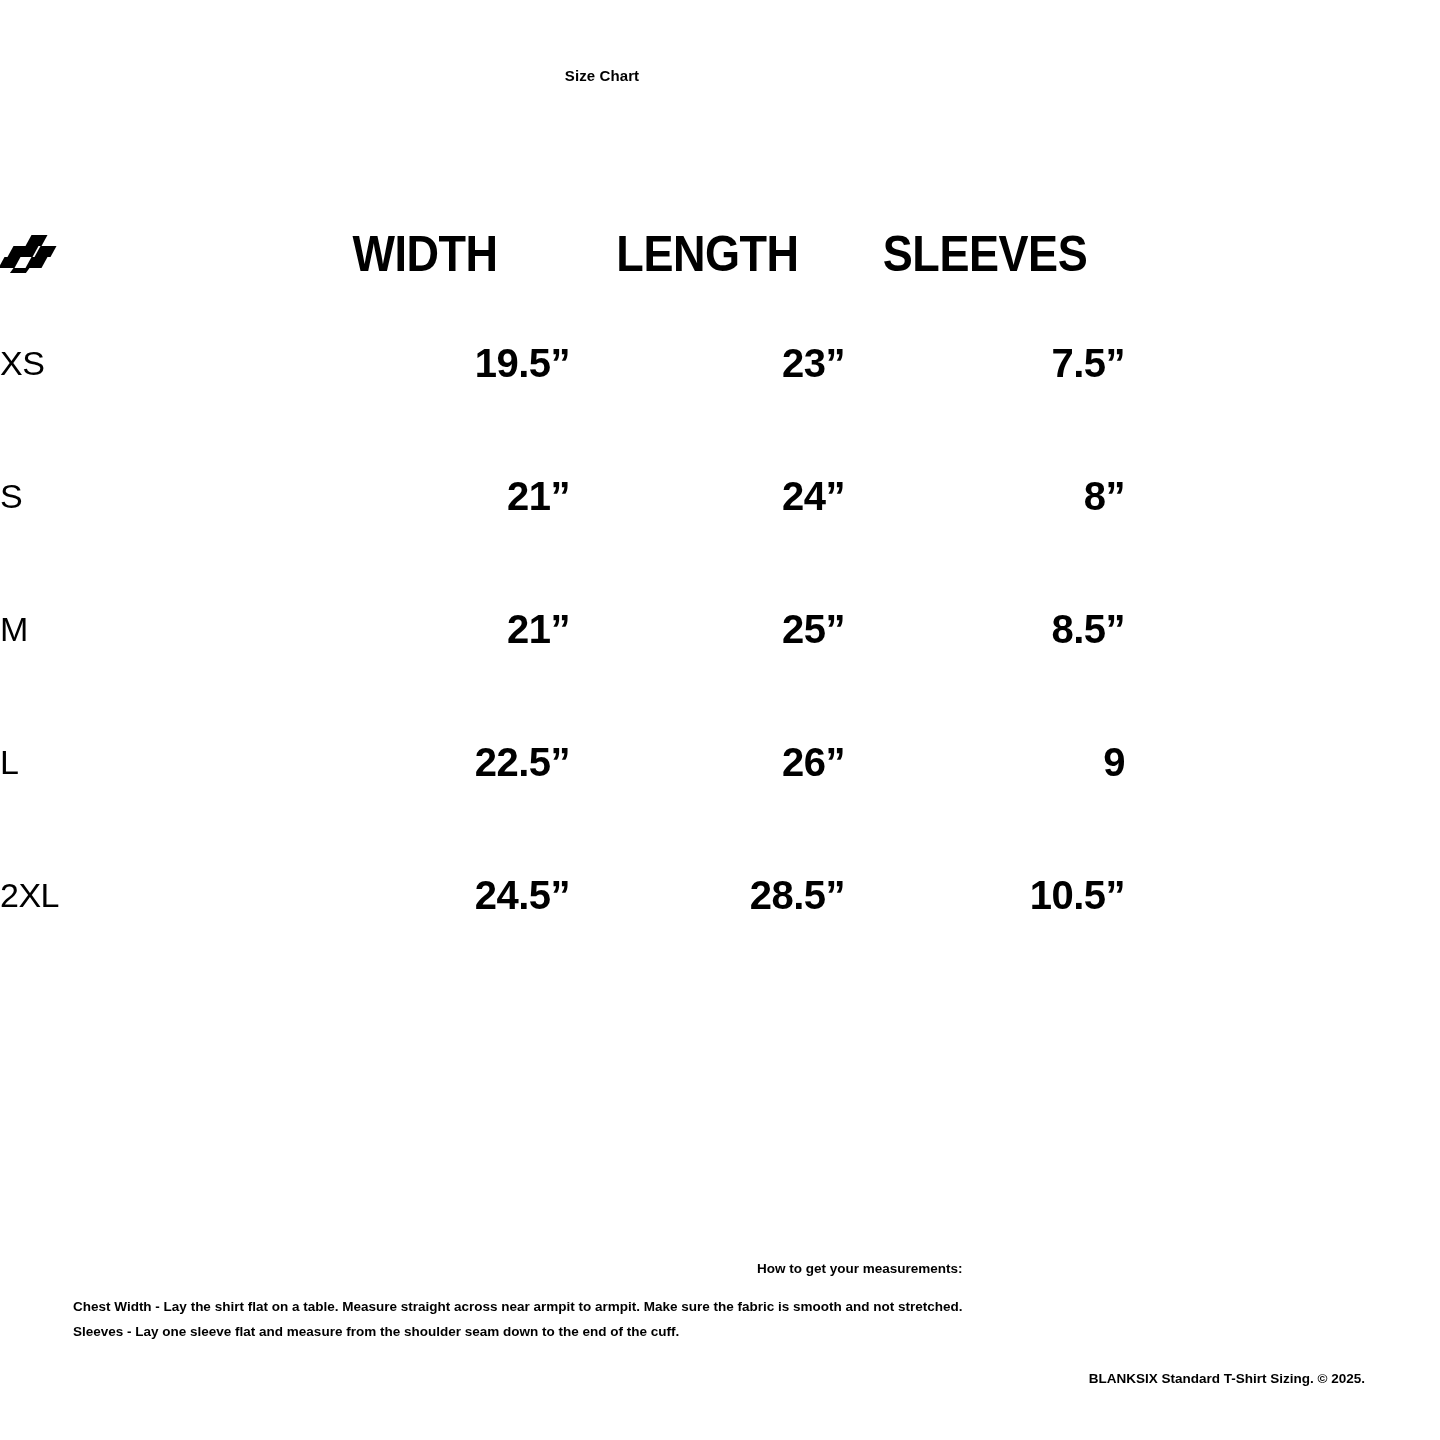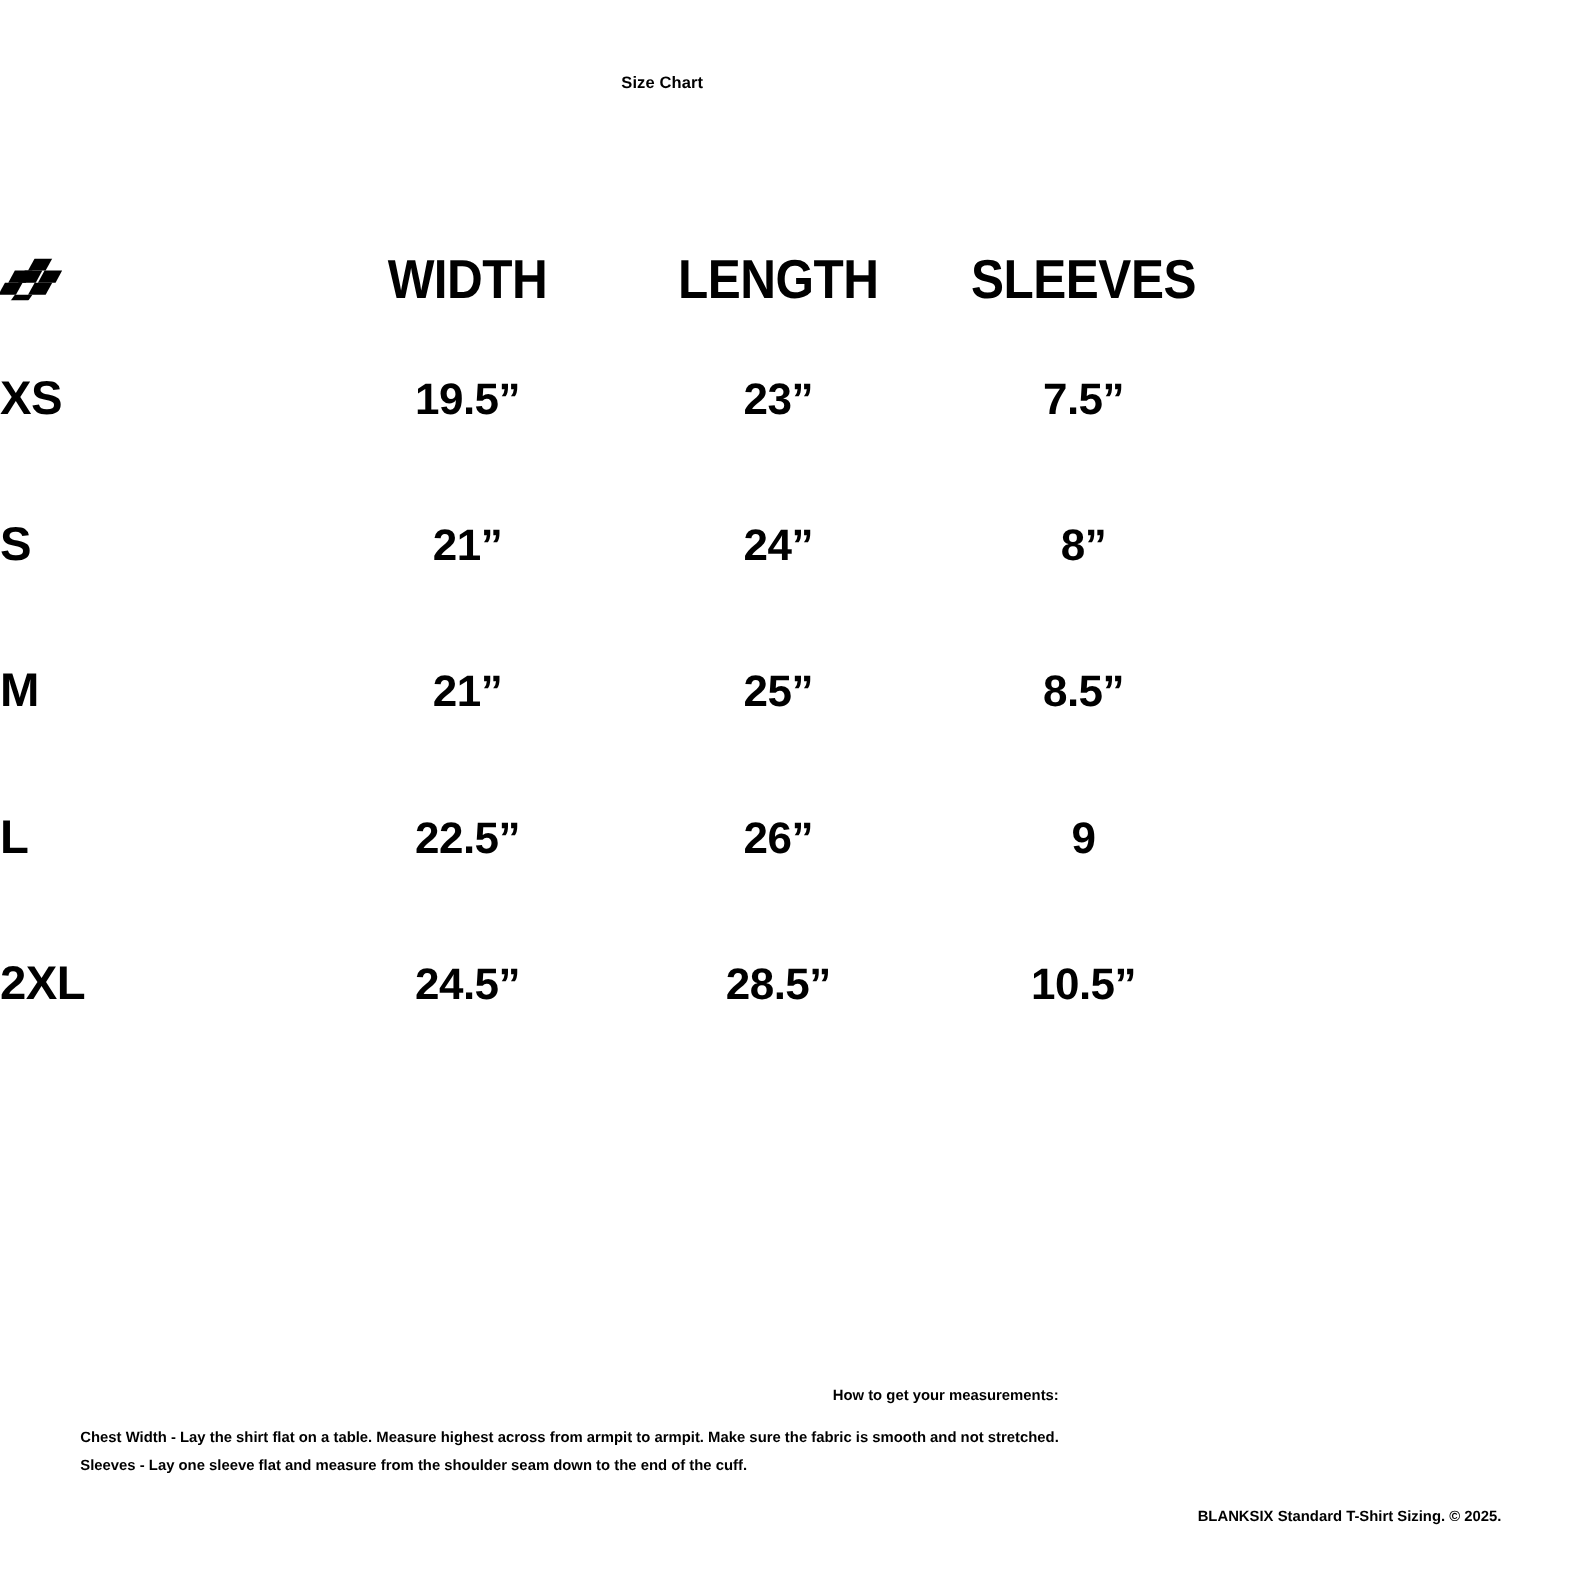--- a/index.html
+++ b/index.html
@@ -72,28 +72,28 @@
     display: block;
     width: 58px;
     height: 38px;
   }
 
   .data-row { height: 133px; }
 
   .size-label {
     text-align: left;
     padding-left: 236px;
-    font-size: 43px;
-    font-weight: 700;
+    font-size: 34px;
+    font-weight: 400;
     line-height: 1;
     letter-spacing: -0.5px;
   }
 
   .measure-val {
-    text-align: center;
+    text-align: right;
     font-size: 40px;
     font-weight: 700;
     line-height: 1;
     letter-spacing: -0.5px;
   }
 
   
   .footnotes {
     position: absolute;
     left: 73px;
@@ -188,17 +188,17 @@
       <td class="measure-val">24.5”</td>
       <td class="measure-val">28.5”</td>
       <td class="measure-val">10.5”</td>
       <td></td>
     </tr>
   </tbody>
 </table>
 
 <div class="footnotes">
   <div class="foot-heading">How to get your measurements:</div>
-  <div class="foot-line">Chest Width - Lay the shirt flat on a table. Measure highest across from armpit to armpit. Make sure the fabric is smooth and not stretched.</div>
+  <div class="foot-line">Chest Width - Lay the shirt flat on a table. Measure straight across near armpit to armpit. Make sure the fabric is smooth and not stretched.</div>
   <div class="foot-line">Sleeves - Lay one sleeve flat and measure from the shoulder seam down to the end of the cuff.</div>
 </div>
 
 <div class="copyright">BLANKSIX Standard T-Shirt Sizing. © 2025.</div>
 
 </body></html>

